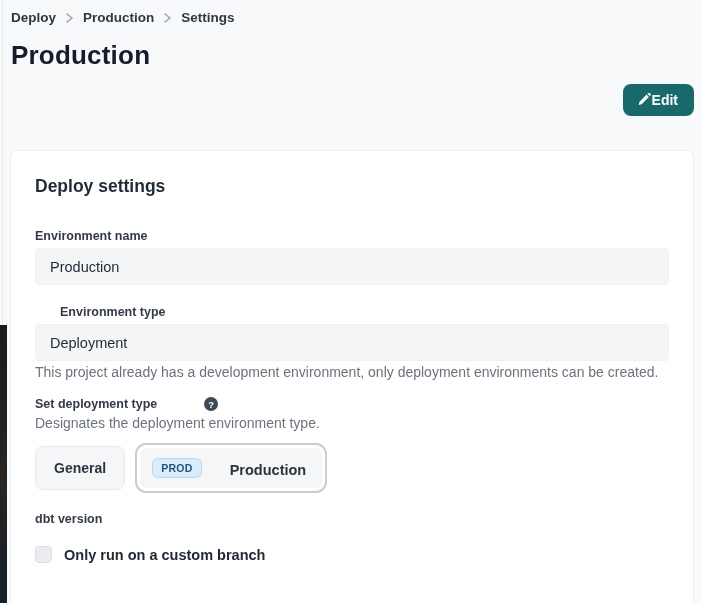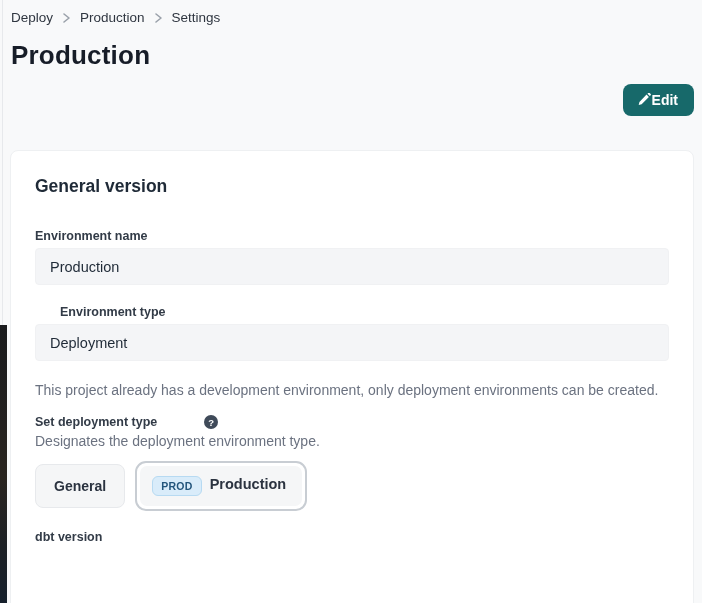--- a/index.html
+++ b/index.html
@@ -16,21 +16,21 @@
   .edge-line { position: absolute; left: 2px; top: 0; width: 1px; height: 325px; background: #e7e9ec; }
   .dark-strip {
     position: absolute; left: 0; top: 325px; width: 7px; height: 278px;
     background: linear-gradient(180deg, #1a1b1d 0%, #232120 35%, #2a2520 55%, #1c2025 80%, #16202c 100%);
   }
 
   
   .breadcrumb {
     display: flex; align-items: center; gap: 9px;
     padding: 10px 0 0 11px;
-    font-size: 13.5px; font-weight: 400; color: #2f3640;
+    font-size: 13.5px; font-weight: 700; color: #2f3640;
   }
   .crumb { cursor: pointer; }
   .crumb-sep { display: inline-flex; align-items: center; }
   .crumb-sep svg { display: block; }
 
   
   .page-title {
     margin: 15px 0 0 11px;
     font-size: 26px; font-weight: 700; color: #171d28; letter-spacing: 0.2px;
   }
@@ -66,39 +66,39 @@
     background: #3f4a59; color: #ffffff;
     font-size: 9.5px; font-weight: 700; cursor: pointer;
   }
   .text-input {
     display: block; width: 100%; margin-top: 5px;
     background: #f4f5f7; border: 1px solid #f0f1f3; border-radius: 4px;
     padding: 10px 14px; height: 37px;
     font-family: "Liberation Sans", sans-serif;
     font-size: 14.5px; color: #1f2a37;
   }
-  .helper-text { margin-top: 21px; font-size: 14px; color: #6b7280; }
+  .helper-text { margin-top: 3px; font-size: 14px; color: #6b7280; }
   .mt20 { margin-top: 20px; padding-left: 25px; }
 
   .deploy-helper { margin-top: 4px; font-size: 14px; color: #6b7280; }
 
   
   .option-row { display: flex; align-items: center; gap: 10px; margin-top: 10px; height: 54px; }
   .opt-btn {
     background: #f5f6f7; border: 1px solid #e7e9ec; border-radius: 8px;
     padding: 13px 18px;
     font-family: "Liberation Sans", sans-serif;
     font-size: 14px; font-weight: 700; color: #2b3340; cursor: pointer;
   }
   .opt-selected-ring {
     border: 2px solid #c8cdd3; border-radius: 11px; padding: 3px;
     background: #ffffff; cursor: pointer;
   }
   .opt-selected {
-    display: flex; align-items: flex-start; gap: 8px;
+    display: flex; align-items: flex-end; gap: 28px;
     background: #f5f6f7; border-radius: 7px;
     padding: 10px 16px 10px 12px;
     font-size: 14.5px; font-weight: 700; color: #2b3340;
   }
   .prod-badge {
     background: #d9ecfa; border: 1px solid #b7daf2; border-radius: 6px;
     padding: 3px 8px;
     font-size: 10.5px; font-weight: 700; color: #23557c; letter-spacing: 0.3px;
   }
 
@@ -140,21 +140,21 @@
     <span>
       <svg width="15" height="15" viewBox="0 0 16 16">
           <path d="M11.3 1.9 l2.8 2.8 -8.6 8.6 -3.5 0.9 0.9 -3.5 z M12.4 0.8 l2.8 2.8 1 -1 a1 1 0 0 0 0 -1.4 l-1.4 -1.4 a1 1 0 0 0 -1.4 0 z" fill="#ffffff" transform="scale(0.9)"></path>
         </svg>
     </span>
     <span>Edit</span>
   </button>
 
   <section class="card">
 
-    <h2 class="card-heading">General version</h2>
+    <h2 class="card-heading">Deploy settings</h2>
 
     <div class="field-label">Environment name</div>
     <input class="text-input" type="text" readonly="" value="Production" style="">
 
     <div class="field-label mt20">Environment type</div>
     <input class="text-input" type="text" readonly="" value="Deployment" style="">
     <div class="helper-text">This project already has a development environment, only deployment environments can be created.</div>
 
     <div class="field-label" style="margin-top:17px;gap:47px;">
       <span>Set deployment type</span>
@@ -167,15 +167,19 @@
       <div class="opt-selected-ring">
         <div class="opt-selected">
           <span class="prod-badge">PROD</span>
           <span>Production</span>
         </div>
       </div>
     </div>
 
     <div class="field-label" style="margin-top:17px;">dbt version</div>
 
+    <div class="checkbox-row">
+      <span class="checkbox" role="checkbox" aria-checked="false"></span>
+      <span class="checkbox-label">Only run on a custom branch</span>
+    </div>
 
   </section>
 </div>
 
 </body></html>

